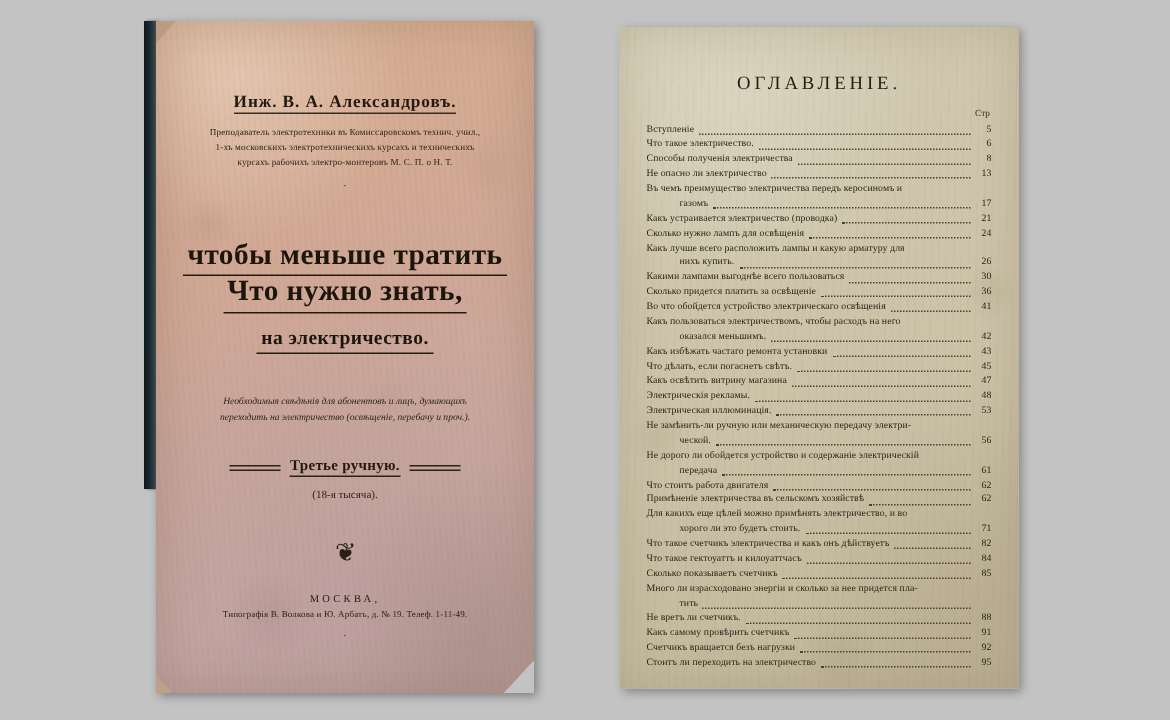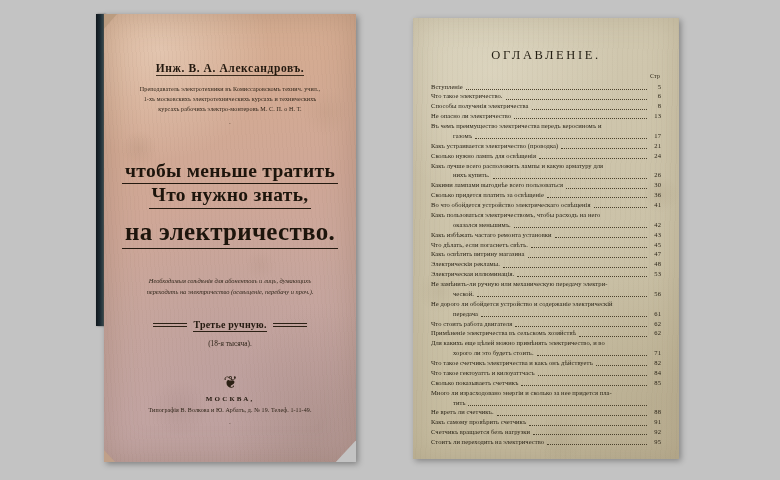--- a/index.html
+++ b/index.html
@@ -134,21 +134,21 @@
     font-weight: bold;
     color: #1d150c;
     letter-spacing: .3px;
     border-bottom: 1.6px solid #241a10;
     display: inline-block;
     padding: 0 3px 2px 3px;
     line-height: 1.12;
   }
   .t1 { font-size: 19.5px; }
   .t2 { font-size: 19.5px; margin-top: 9px; }
-  .t3 { font-size: 25px; margin-top: 9px; }
+  .t3 { font-size: 13px; margin-top: 9px; }
 
   .subtitle {
     margin-top: 26px;
     font-size: 6.4px;
     line-height: 1.75;
     color: #2f2519;
     padding: 0 6px;
     font-style: italic;
   }
 
@@ -190,21 +190,21 @@
   }
 
   .imprint {
     position: absolute;
     left: 0; right: 0;
     bottom: 34px;
     text-align: center;
   }
   .imprint-city {
     font-size: 7px;
-    font-weight: bold;
+    font-weight: normal;
     letter-spacing: 2.2px;
     color: #241a10;
   }
   .imprint-line {
     margin-top: 4px;
     font-size: 6px;
     color: #2d2317;
     letter-spacing: .1px;
   }
   .imprint-dot {

